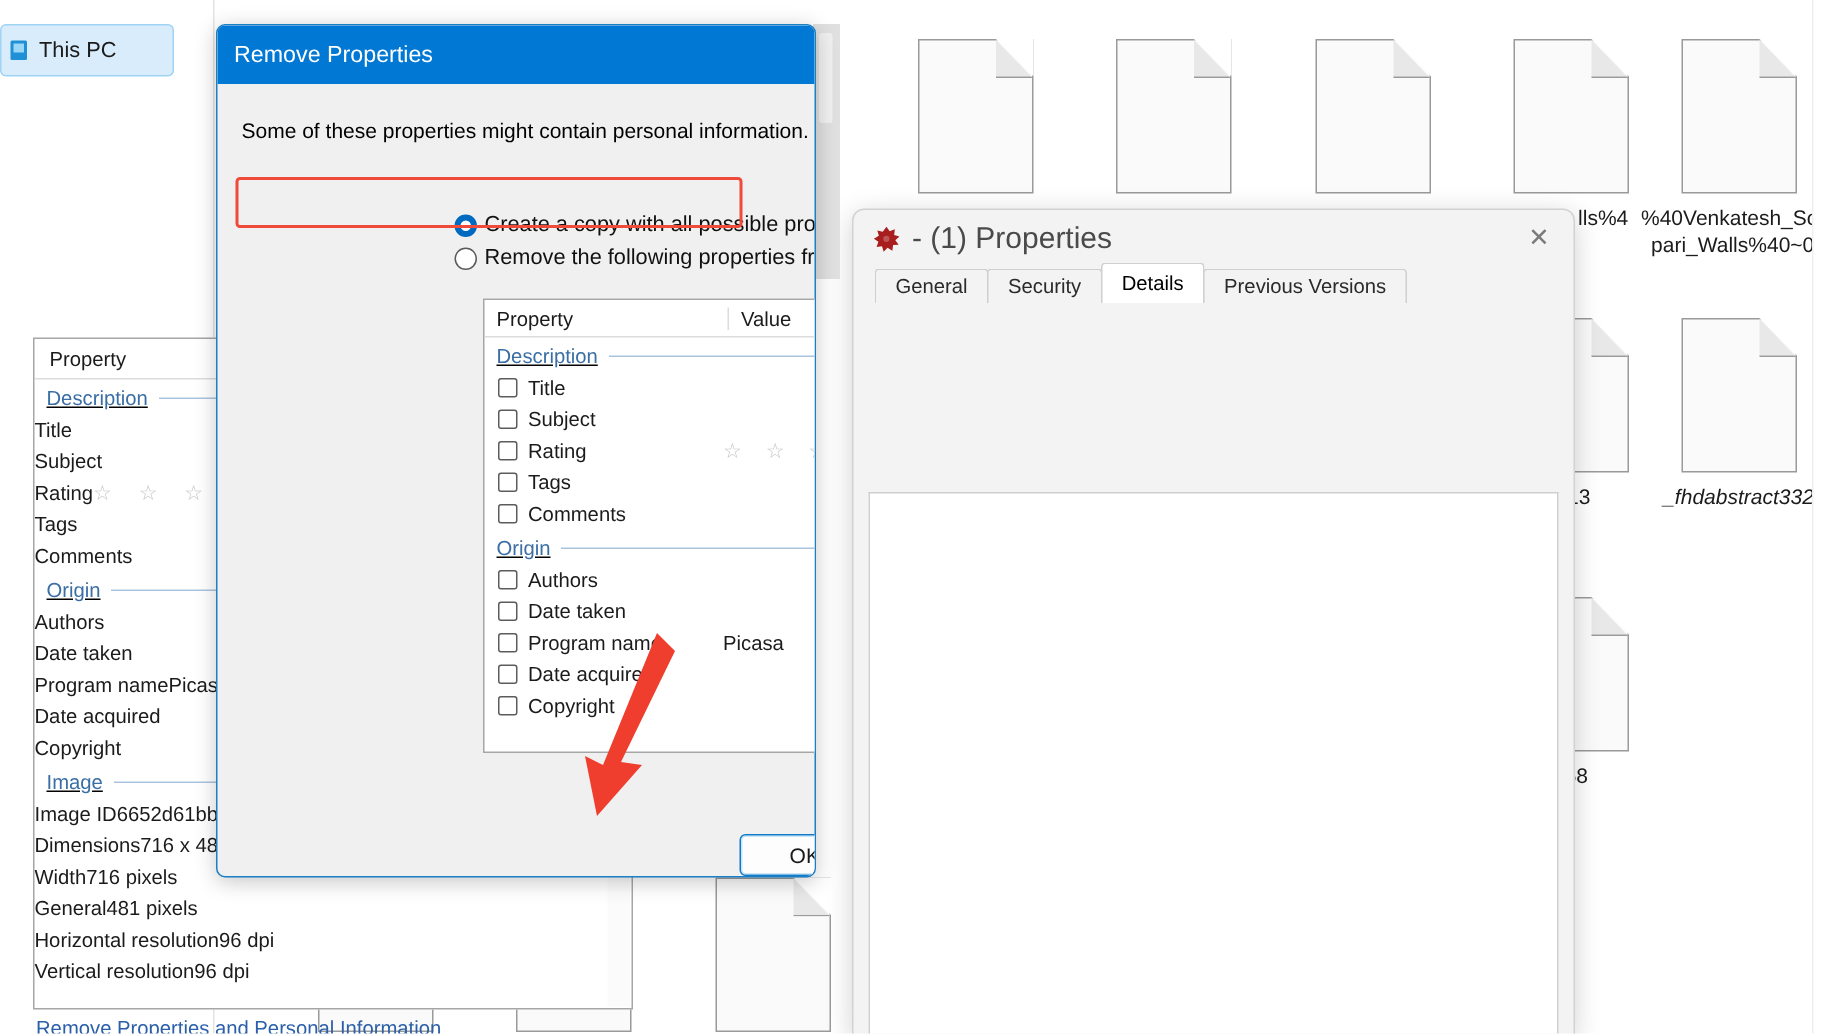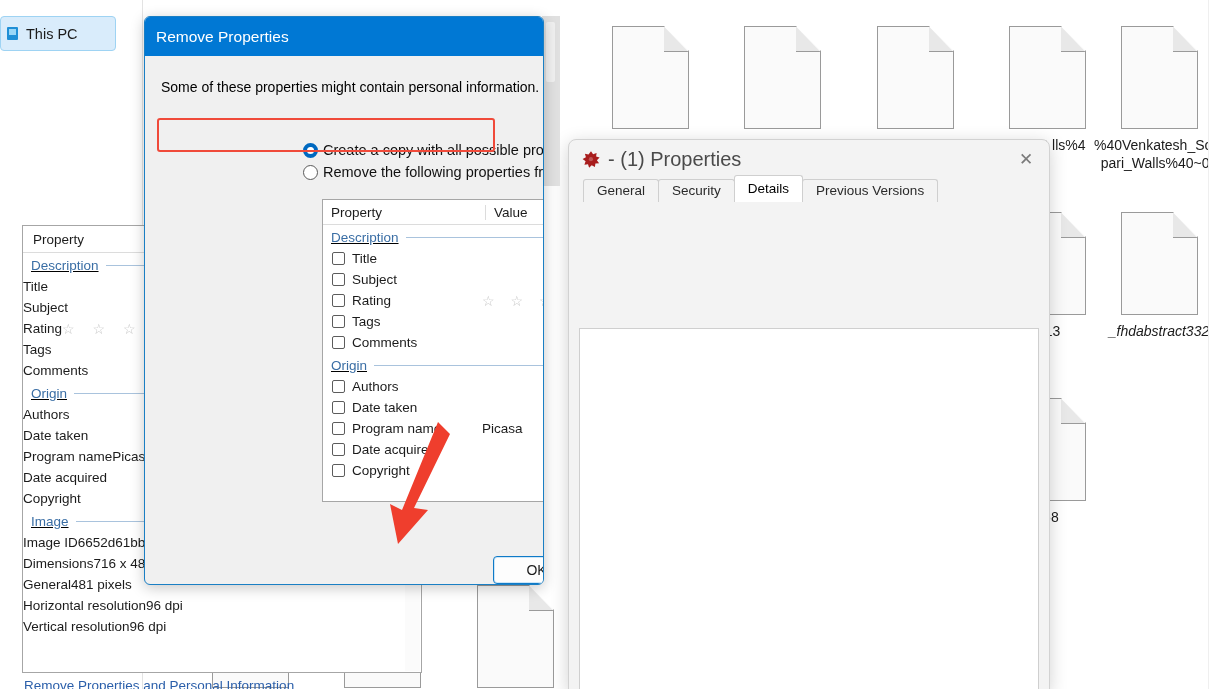--- a/index.html
+++ b/index.html
@@ -352,20 +352,24 @@
       </div>
       <div class="crow">
         <span class="pname">Image ID</span>
         <span class="pval">6652d61bb923ec8500000000000...</span>
       </div>
       <div class="crow">
         <span class="pname">Dimensions</span>
         <span class="pval">716 x 481</span>
       </div>
       <div class="crow">
+        <span class="pname">Width</span>
+        <span class="pval">716 pixels</span>
+      </div>
+      <div class="crow">
         <span class="pname">General</span>
         <span class="pval">481 pixels</span>
       </div>
       <div class="crow">
         <span class="pname">Horizontal resolution</span>
         <span class="pval">96 dpi</span>
       </div>
       <div class="crow">
         <span class="pname">Vertical resolution</span>
         <span class="pval">96 dpi</span>

